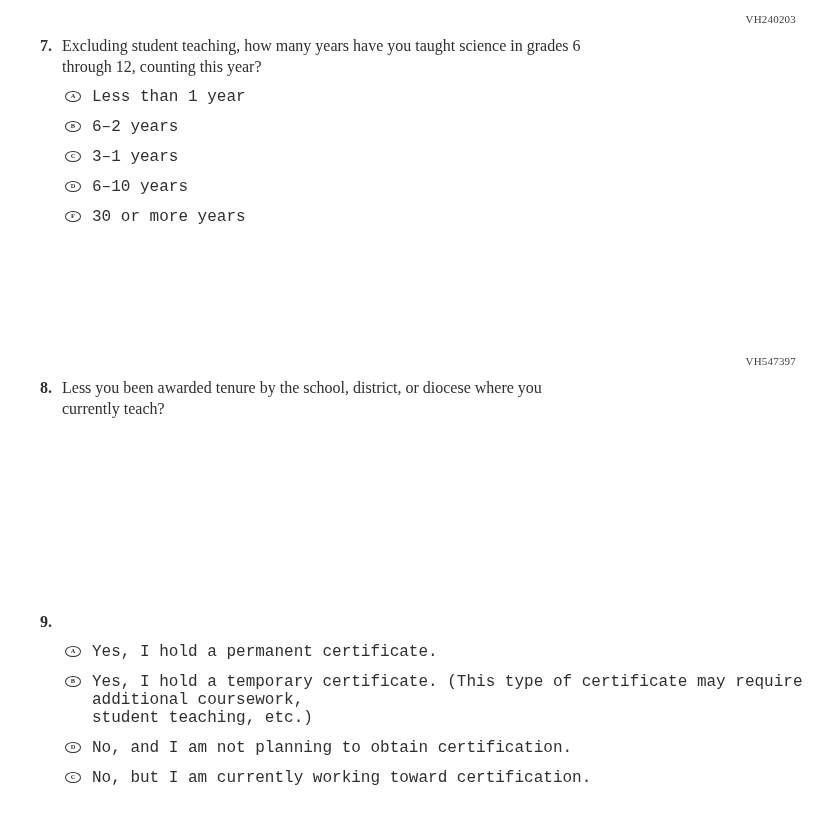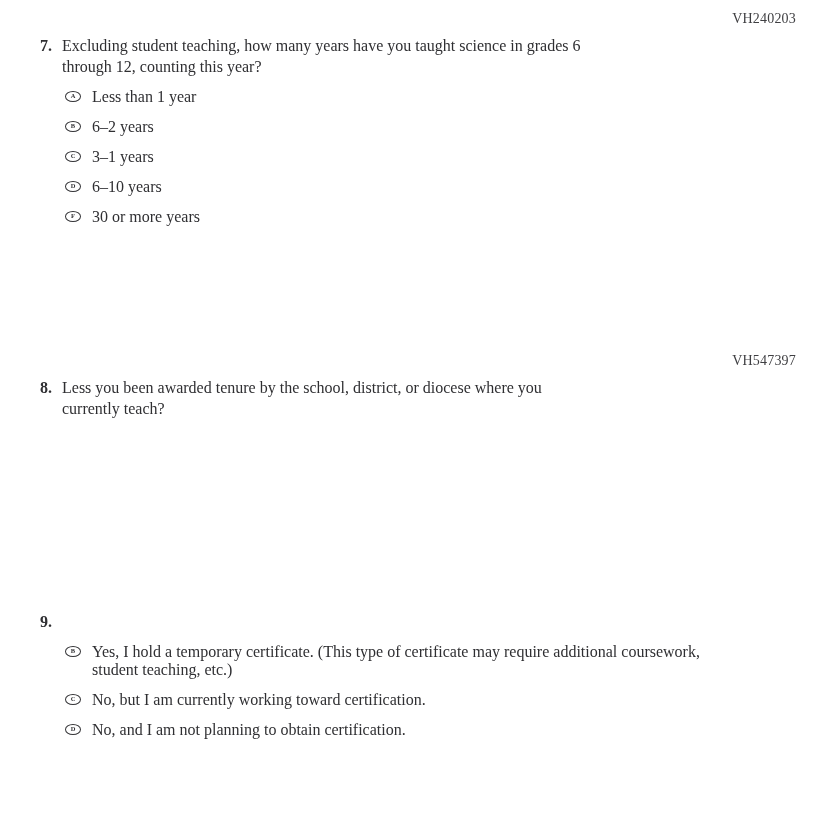--- a/index.html
+++ b/index.html
@@ -17,21 +17,21 @@
     position: absolute;
     left: 40px;
     width: 770px;
   }
   #q7 { top: 14px; }
   #q8 { top: 356px; }
   #q9 { top: 600px; }
   .item-code {
     text-align: right;
     padding-right: 14px;
-    font-size: 14px;
+    font-size: 11px;
     letter-spacing: 0.2px;
     color: #3f3f42;
     height: 10px;
     line-height: 10px;
   }
   .question {
     display: flex;
     margin-top: 11px;
     font-size: 16px;
     line-height: 21px;
@@ -70,20 +70,21 @@
   }
   .bubble-letter {
     font-size: 6.5px;
     line-height: 1;
     font-weight: bold;
     color: #343437;
     transform: translateY(-0.5px);
   }
   .option-label {
     white-space: pre-wrap;
+    font-family: Liberation Mono, monospace;
   }
 </style>
 </head>
 <body>
 
 <div class="page">
 
   <section class="q-block" id="q7">
     <div class="item-code">VH240203</div>
     <div class="question">
@@ -134,33 +135,39 @@
     </div>
   </section>
 
   <section class="q-block" id="q9">
     <div class="question">
       <span class="q-num">9.</span>
     </div>
     <div class="options">
       <div class="option">
         <span class="bubble">
+            <span class="bubble-letter">A</span>
+          </span>
+        <span class="option-label">Yes, I hold a permanent certificate.</span>
+      </div>
+      <div class="option">
+        <span class="bubble">
             <span class="bubble-letter">B</span>
           </span>
         <span class="option-label">Yes, I hold a temporary certificate. (This type of certificate may require additional coursework,
 student teaching, etc.)</span>
       </div>
       <div class="option">
         <span class="bubble">
+            <span class="bubble-letter">D</span>
+          </span>
+        <span class="option-label">No, and I am not planning to obtain certification.</span>
+      </div>
+      <div class="option">
+        <span class="bubble">
             <span class="bubble-letter">C</span>
           </span>
         <span class="option-label">No, but I am currently working toward certification.</span>
-      </div>
-      <div class="option">
-        <span class="bubble">
-            <span class="bubble-letter">D</span>
-          </span>
-        <span class="option-label">No, and I am not planning to obtain certification.</span>
       </div>
     </div>
   </section>
 
 </div>
 
 </body></html>

